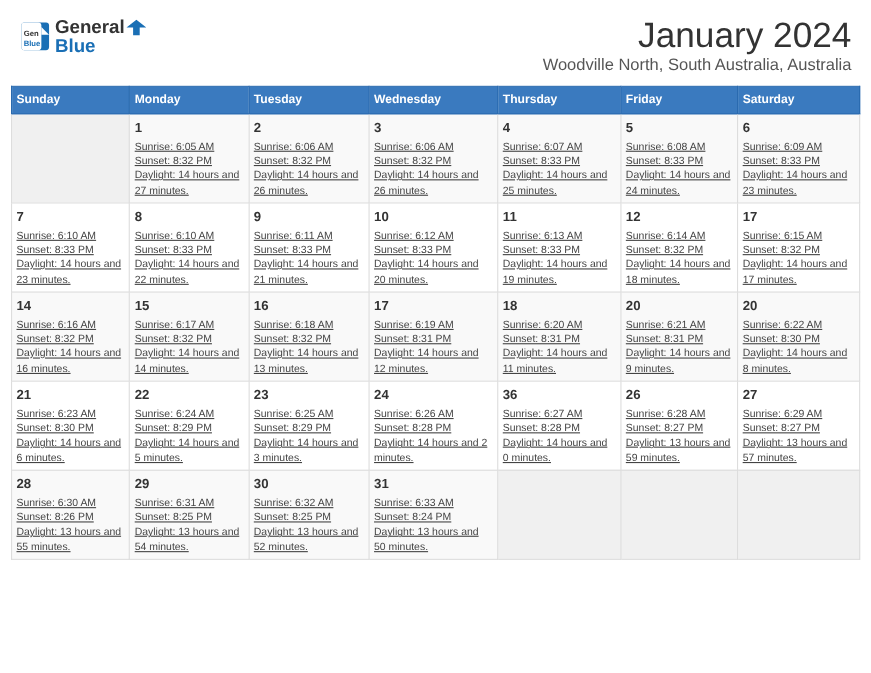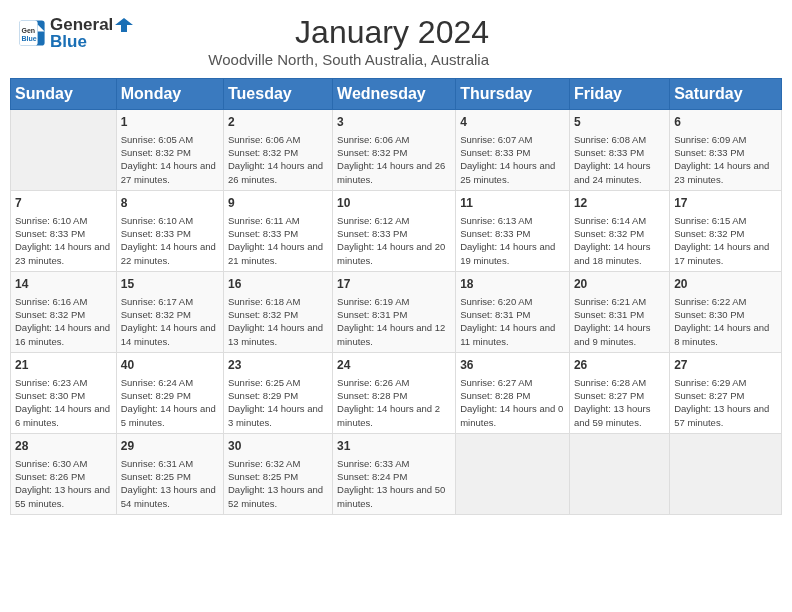--- a/index.html
+++ b/index.html
@@ -5,24 +5,24 @@
     * { margin: 0; padding: 0; box-sizing: border-box; }
     body {
       font-family: Arial, sans-serif;
       background: #fff;
       width: 792px;
       min-height: 612px;
       padding: 10px;
     }
     .header {
       display: flex;
+      justify-content: space-between;
       align-items: flex-start;
       margin-bottom: 6px;
       padding: 4px 8px;
-      gap: 29px;
     }
     .logo {
       display: flex;
       align-items: center;
       gap: 0;
     }
     .logo-icon {
       width: 28px;
       height: 28px;
       margin-right: 4px;
@@ -45,21 +45,21 @@
       border-collapse: collapse;
       font-size: 10.5px;
     }
     thead tr {
       background: #3a7abf;
       color: #fff;
     }
     thead th {
       padding: 6px 4px;
       text-align: left;
-      font-size: 16px;
+      font-size: 11px;
       font-weight: bold;
       border: 1px solid #2a6aaf;
     }
     tbody tr {
       border-bottom: 1px solid #ccc;
     }
     tbody td {
       vertical-align: top;
       padding: 4px 4px;
       border: 1px solid #ddd;
@@ -70,20 +70,21 @@
     .day-number {
       font-weight: bold;
       font-size: 12px;
       display: block;
       margin-bottom: 2px;
     }
     .day-detail {
       font-size: 9.5px;
       color: #444;
       line-height: 1.4;
+      text-decoration: underline;
     }
     tbody tr:nth-child(odd) {
       background: #f9f9f9;
     }
     tbody tr:nth-child(even) {
       background: #fff;
     }
     .empty-cell { background: #f0f0f0; }
   </style>
 </head>
@@ -213,21 +214,21 @@
           <span class="day-number">20</span>
           <div class="day-detail">Sunrise: 6:22 AM<br>Sunset: 8:30 PM<br>Daylight: 14 hours and 8 minutes.</div>
         </td>
       </tr>
       <tr>
         <td>
           <span class="day-number">21</span>
           <div class="day-detail">Sunrise: 6:23 AM<br>Sunset: 8:30 PM<br>Daylight: 14 hours and 6 minutes.</div>
         </td>
         <td>
-          <span class="day-number">40</span>
+          <span class="day-number">22</span>
           <div class="day-detail">Sunrise: 6:24 AM<br>Sunset: 8:29 PM<br>Daylight: 14 hours and 5 minutes.</div>
         </td>
         <td>
           <span class="day-number">23</span>
           <div class="day-detail">Sunrise: 6:25 AM<br>Sunset: 8:29 PM<br>Daylight: 14 hours and 3 minutes.</div>
         </td>
         <td>
           <span class="day-number">24</span>
           <div class="day-detail">Sunrise: 6:26 AM<br>Sunset: 8:28 PM<br>Daylight: 14 hours and 2 minutes.</div>
         </td>

